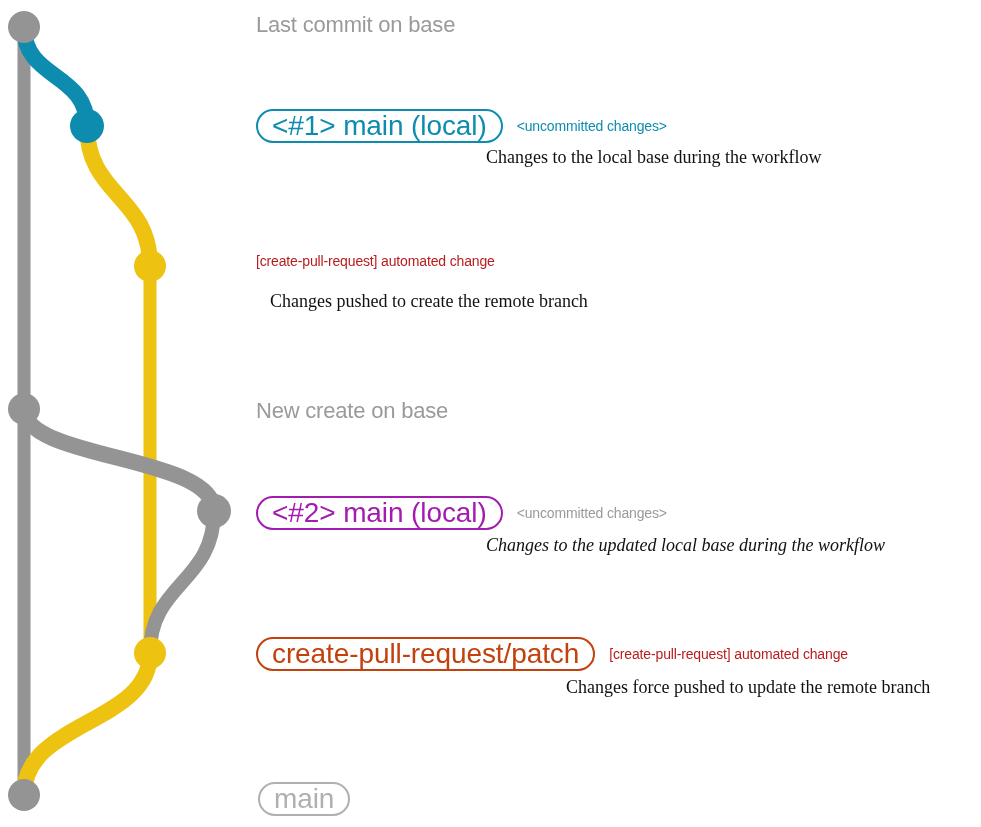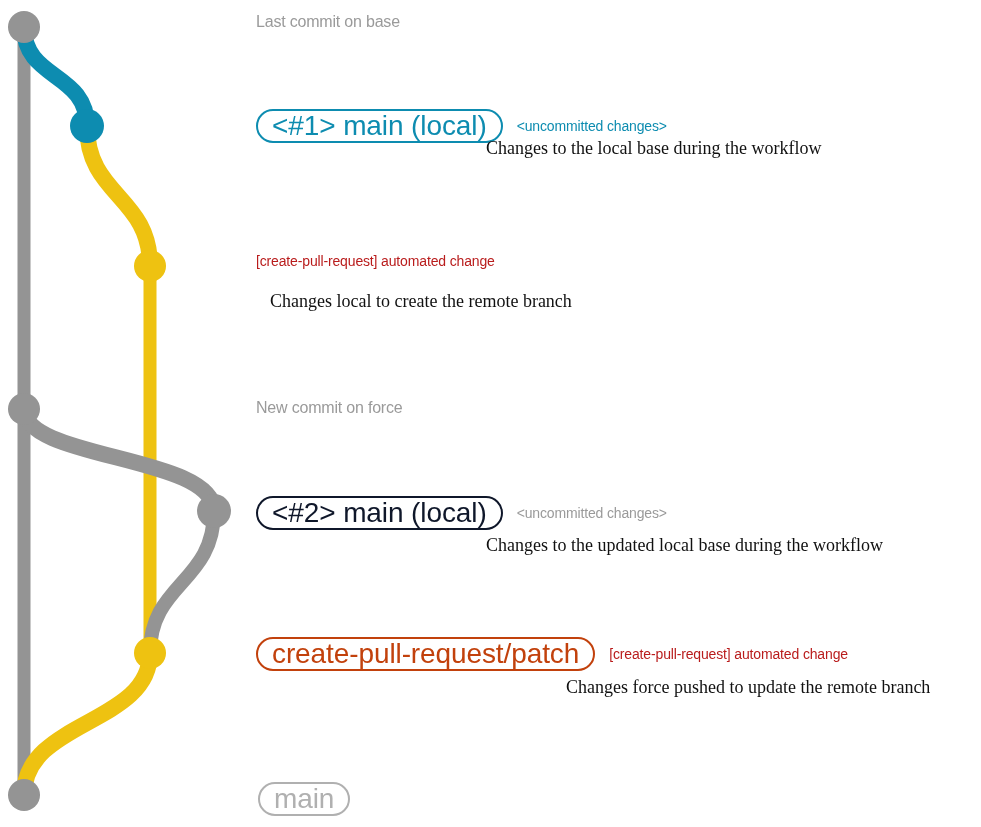--- a/index.html
+++ b/index.html
@@ -39,38 +39,38 @@
     box-sizing: border-box;
     height: 34px;
     padding: 0 14px;
     border-radius: 17px;
     border: 2px solid currentColor;
     font-size: 28px;
     line-height: 1;
     letter-spacing: -0.1px;
   }
   .pill.blue   { color: #0d8cb0; }
-  .pill.gray   { color: #0f172a; }
+  .pill.gray   { color: #a21caf; }
   .pill.yellow { color: #c2410c; }
   .pill.gray-dark { color: #b0b0b0; }
 
   
   .headline {
     font-size: 14px;
     line-height: 1;
     letter-spacing: -0.15px;
   }
   .headline.blue   { color: #0d8cb0; }
   .headline.gray   { color: #9a9a9a; }
   .headline.yellow { color: #b91c1c; }
 
   
   .caption {
     position: absolute;
-    font-size: 16px;
+    font-size: 22px;
     line-height: 1;
     color: #9a9a9a;
     letter-spacing: -0.2px;
     white-space: nowrap;
   }
 
   
   .subdesc {
     position: absolute;
     font-family: "Liberation Serif", serif;
@@ -111,35 +111,35 @@
   <circle cx="24" cy="795" r="16" fill="#949494"></circle>
 </svg>
 
 <div class="caption" style="left:256px; top:14px;">Last commit on base</div>
 
 <div class="row" style="left:256px; top:109px;">
   <span class="pill blue">&lt;#1&gt; main (local)</span>
   <span class="gap-sm"></span>
   <span class="headline blue">&lt;uncommitted changes&gt;</span>
 </div>
-<div class="subdesc" style="left:486px; top:139px;text-align:right;">Changes to the local base during the workflow</div>
+<div class="subdesc" style="left:486px; top:148px;text-align:right;">Changes to the local base during the workflow</div>
 
 <div class="row" style="left:256px; top:254px;">
   <span class="headline yellow">[create-pull-request] automated change</span>
 </div>
-<div class="subdesc" style="left:270px; top:292px;">Changes local to create the remote branch</div>
+<div class="subdesc" style="left:270px; top:292px;">Changes pushed to create the remote branch</div>
 
-<div class="caption" style="left:256px; top:400px;">New commit on force</div>
+<div class="caption" style="left:256px; top:400px;">New create on base</div>
 
 <div class="row" style="left:256px; top:496px;">
   <span class="pill gray">&lt;#2&gt; main (local)</span>
   <span class="gap-sm"></span>
   <span class="headline gray">&lt;uncommitted changes&gt;</span>
 </div>
-<div class="subdesc" style="left:486px; top:536px;">Changes to the updated local base during the workflow</div>
+<div class="subdesc" style="left:486px; top:536px;font-style:italic;">Changes to the updated local base during the workflow</div>
 
 <div class="row" style="left:256px; top:637px;">
   <span class="pill yellow">create-pull-request/patch</span>
   <span class="gap-sm"></span>
   <span class="headline yellow">[create-pull-request] automated change</span>
 </div>
 <div class="subdesc" style="left:566px; top:678px;text-align:center;">Changes force pushed to update the remote branch</div>
 
 <div class="row" style="left:258px; top:782px;flex-direction:column;">
   <span class="pill gray-dark">main</span>

